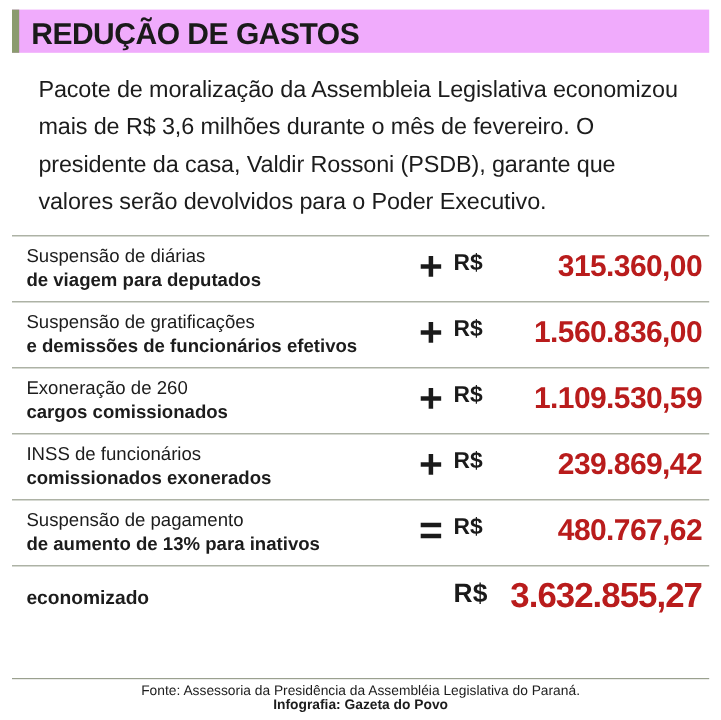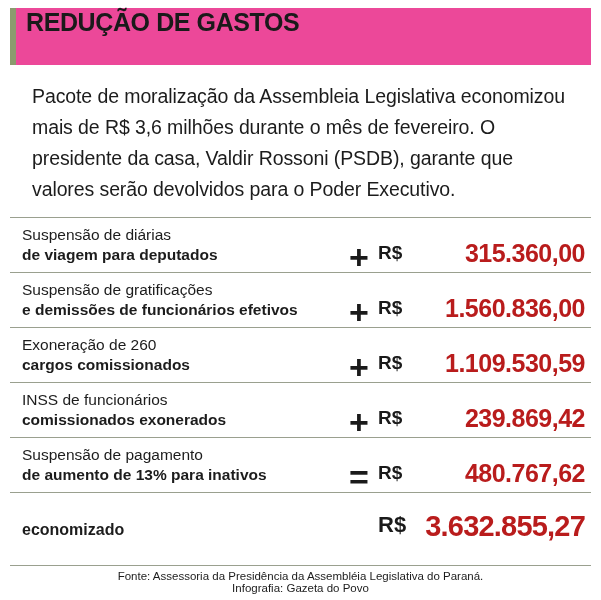--- a/index.html
+++ b/index.html
@@ -18,24 +18,24 @@
     width: 601px;
     height: 600px;
     box-sizing: border-box;
     padding: 8px 10px 0 10px;
     background: #ffffff;
   }
 
   
   .header-band {
     position: relative;
-    background: #ec4899;
-    height: 57px;
-    display: flex;
-    align-items: flex-start;
+    background: #f0abfc;
+    height: 36px;
+    display: flex;
+    align-items: flex-end;
     padding-left: 16px;
     box-sizing: border-box;
     margin-bottom: 6px;
   }
   .header-band::before {
     content: "";
     position: absolute;
     left: 0;
     top: 0;
     bottom: 0;
@@ -59,21 +59,21 @@
     letter-spacing: -0.1px;
   }
 
   
   .table {
     margin-top: 6px;
     border-top: 1px solid #9aa08f;
   }
   .row {
     display: flex;
-    align-items: flex-end;
+    align-items: center;
     border-bottom: 1px solid #9aa08f;
     min-height: 54px;
     position: relative;
   }
   .row.total {
     border-bottom: none;
   }
   .label-cell {
     width: 330px;
     box-sizing: border-box;
@@ -143,21 +143,21 @@
     border-top: 1px solid #9aa08f;
     padding-top: 4px;
     display: flex;
     justify-content: space-between;
     align-items: center;
     font-size: 11.5px;
     color: #1c1c1c;
     flex-direction: column;
   }
   .footer .source { font-weight: normal; }
-  .footer .credit { font-weight: normal; }
+  .footer .credit { font-weight: bold; }
 </style>
 </head>
 <body>
 
 <div class="infographic">
 
   <div class="header-band">
     <div class="header-title">REDUÇÃO DE GASTOS</div>
   </div>
 

